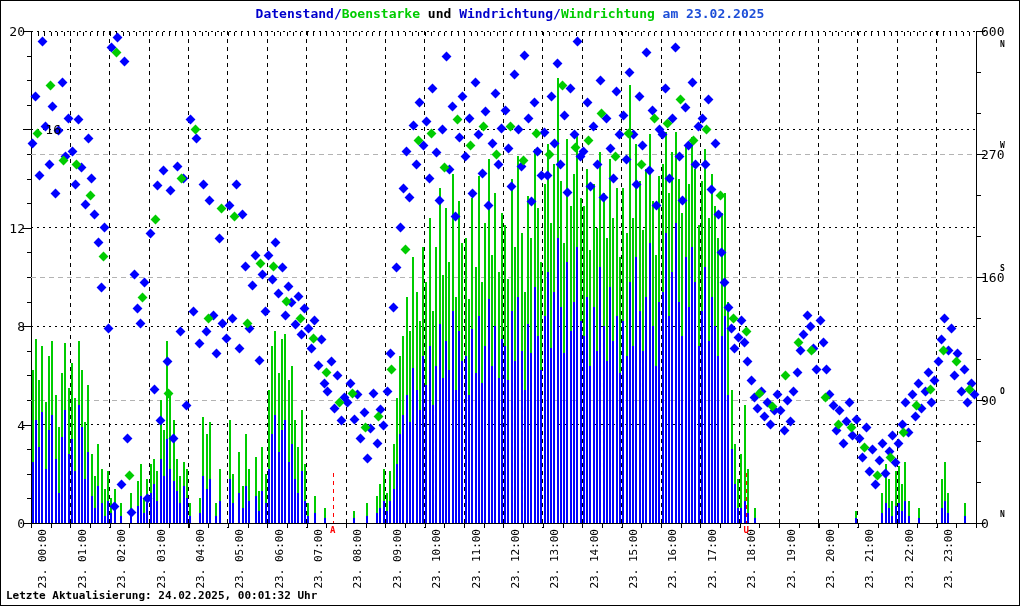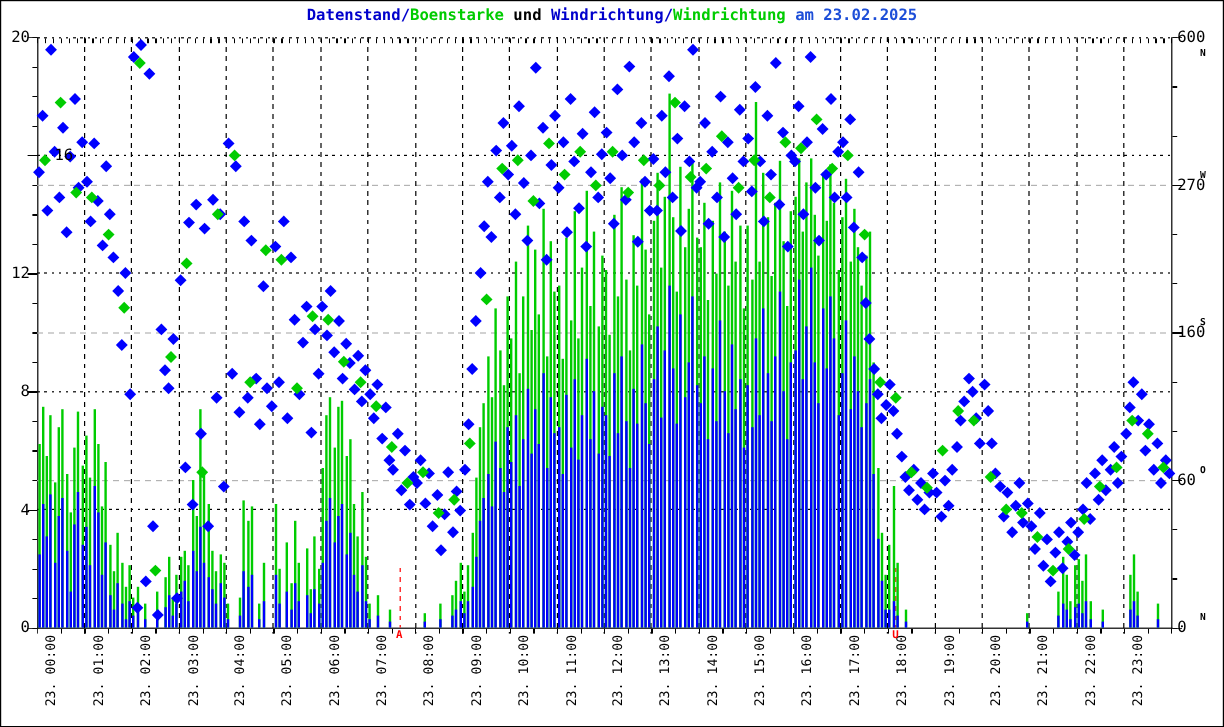--- a/index.html
+++ b/index.html
@@ -882,21 +882,21 @@
 
   <div id="labels">
       <div class="ylab" style="left: 0px; top: 516px;">0</div>
       <div class="ylab" style="left: 0px; top: 417.6px;">4</div>
       <div class="ylab" style="left: 0px; top: 319.2px;">8</div>
       <div class="ylab" style="left: 0px; top: 220.8px;">12</div>
       <div class="ylab" style="left: 0px; top: 122.4px; margin-left: 36px;">16</div>
       <div class="ylab" style="left: 0px; top: 24px;">20</div>
       <div class="yrlab" style="top: 516px;">0</div>
       <div class="compass" style="top: 510px;">N</div>
-      <div class="yrlab" style="top: 393px;">60</div>
+      <div class="yrlab" style="top: 393px;">90</div>
       <div class="compass" style="top: 387px;">O</div>
       <div class="yrlab" style="top: 270px;">160</div>
       <div class="compass" style="top: 264px;">S</div>
       <div class="yrlab" style="top: 147px;">270</div>
       <div class="compass" style="top: 141px;">W</div>
       <div class="yrlab" style="top: 24px;">600</div>
       <div class="compass" style="top: 40px;">N</div>
       <div class="xlabwrap" style="left: 30px;">
         <div class="xlab">23. 00:00</div>
       </div>
@@ -964,15 +964,16 @@
         <div class="xlab">23. 21:00</div>
       </div>
       <div class="xlabwrap" style="left: 896.25px;">
         <div class="xlab">23. 22:00</div>
       </div>
       <div class="xlabwrap" style="left: 935.625px;">
         <div class="xlab">23. 23:00</div>
       </div>
     </div>
 
+  <div class="footer left">Letzte Aktualisierung: 24.02.2025, 00:01:32 Uhr</div>
 <div class="sunlabel" style="left: 329.006px;">A</div>
     <div class="sunlabel" style="left: 742.444px;">U</div>
   </div>
 
 </body></html>

